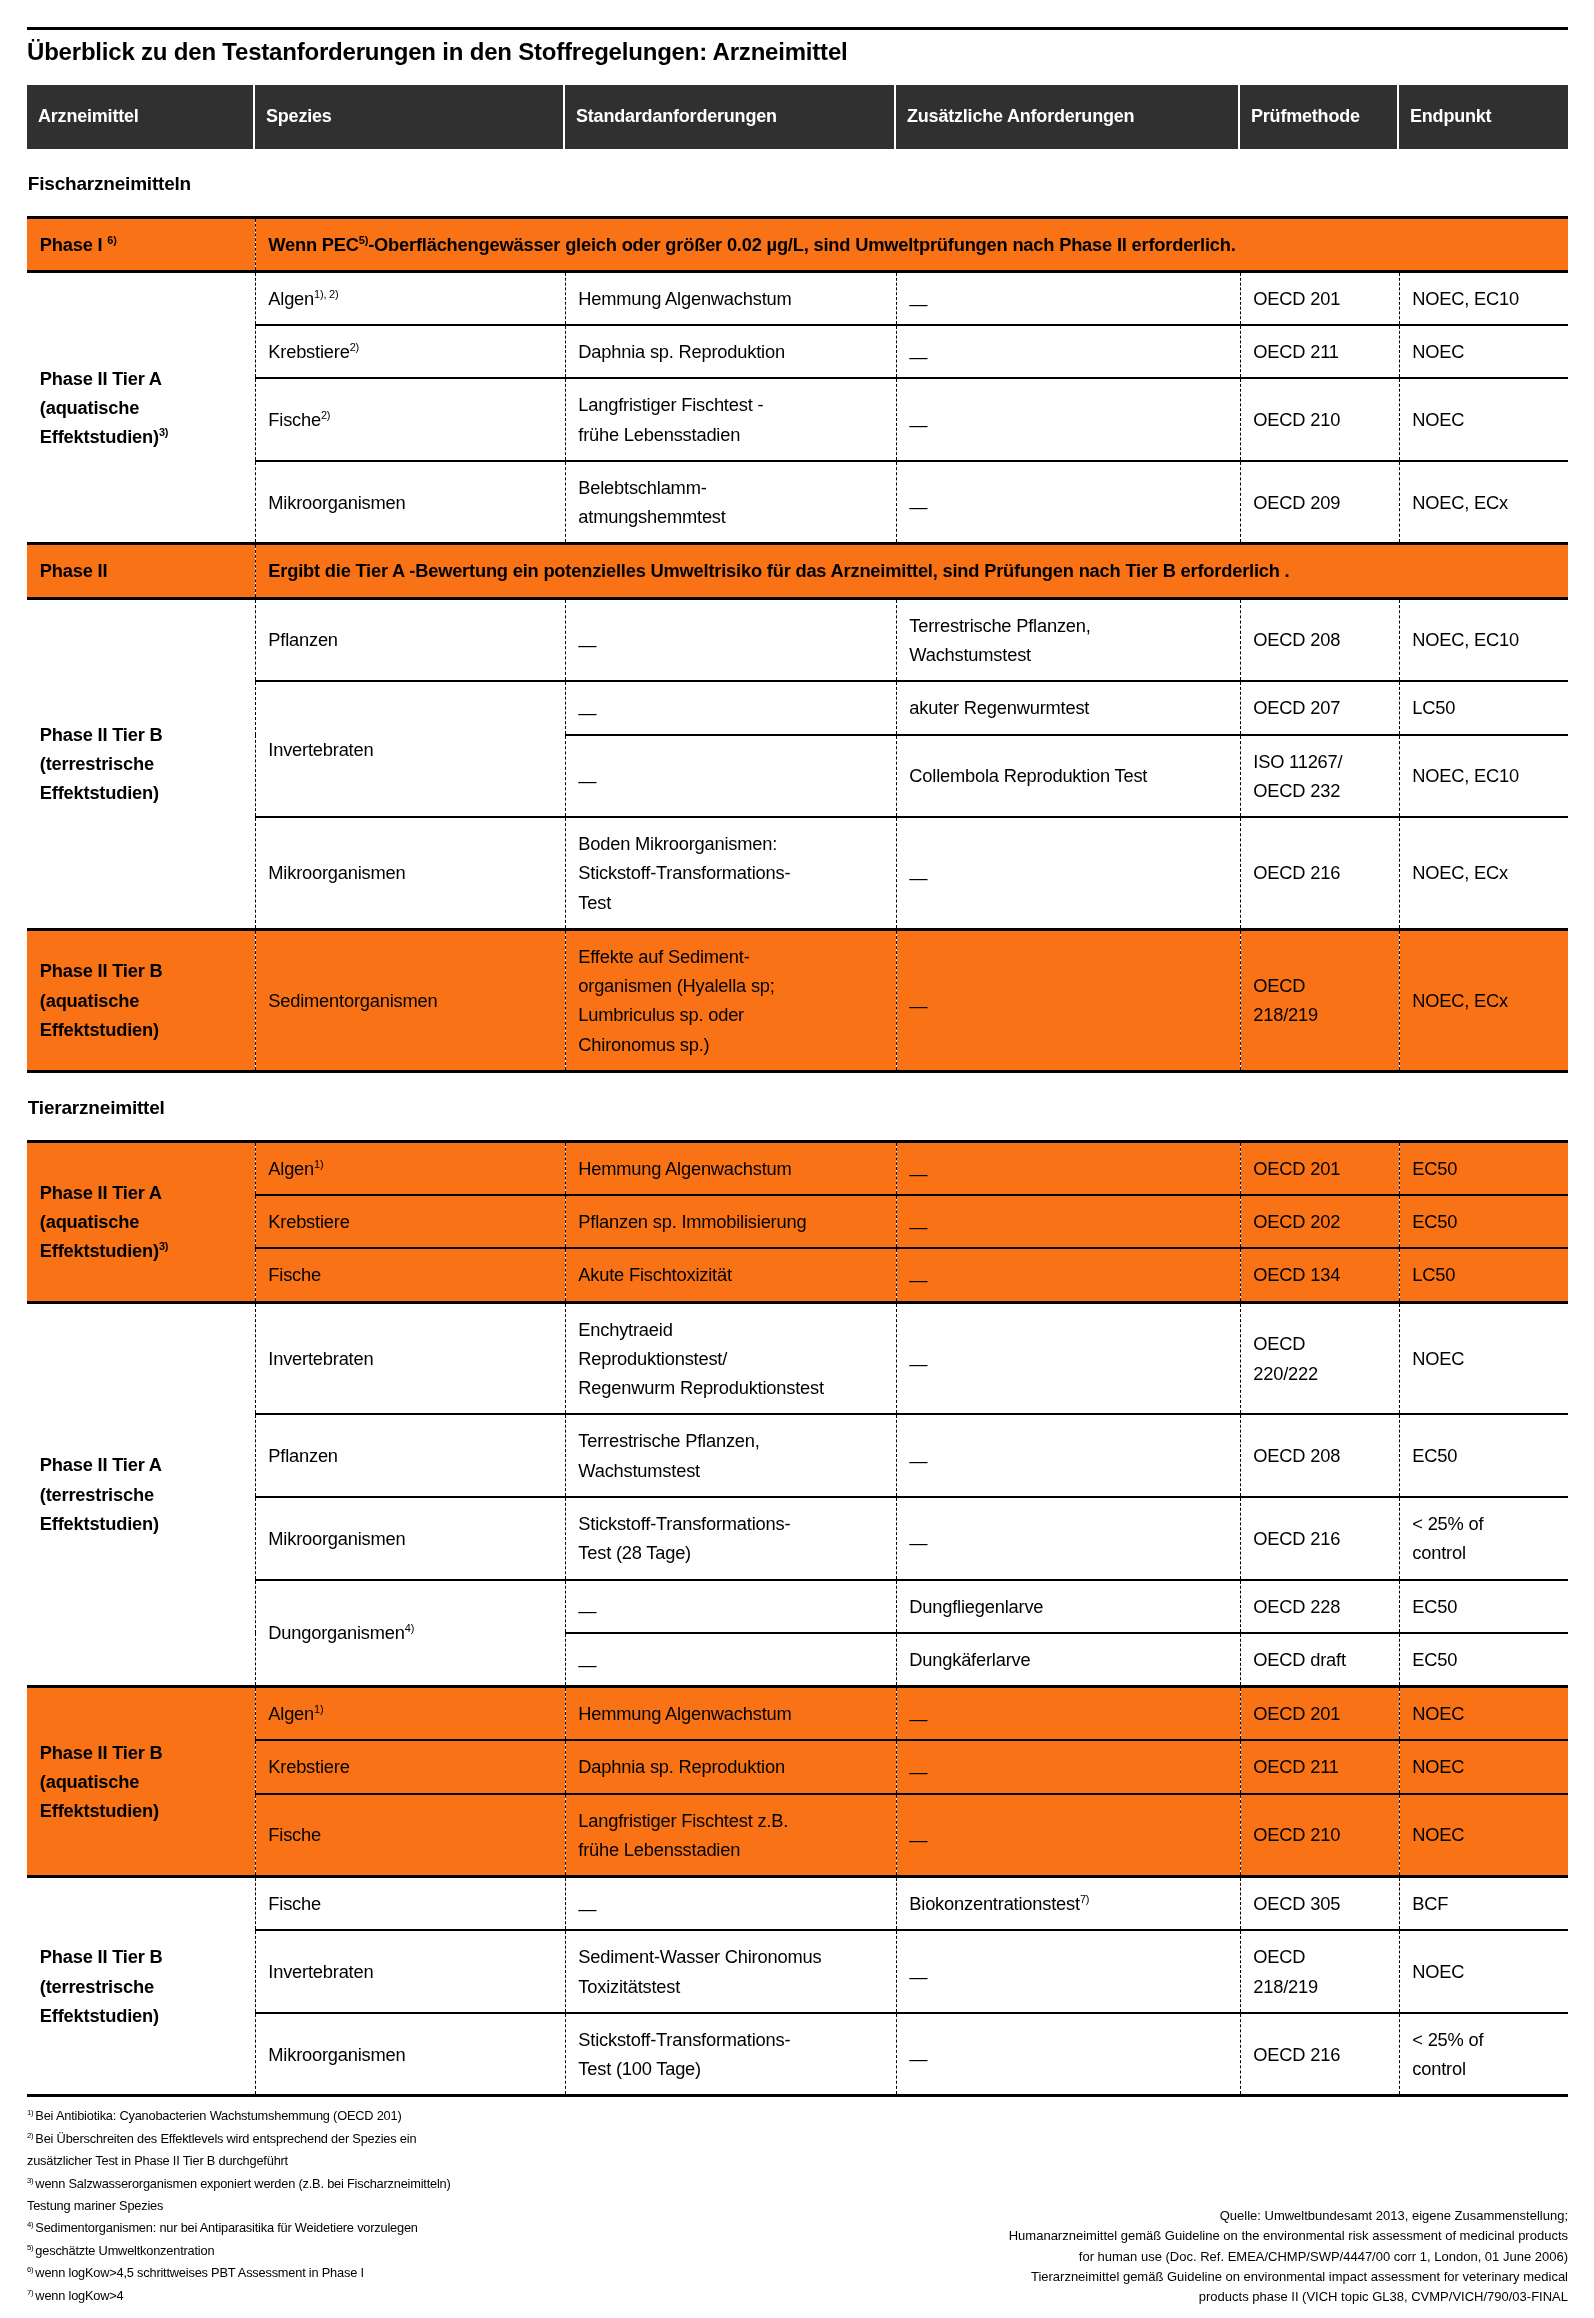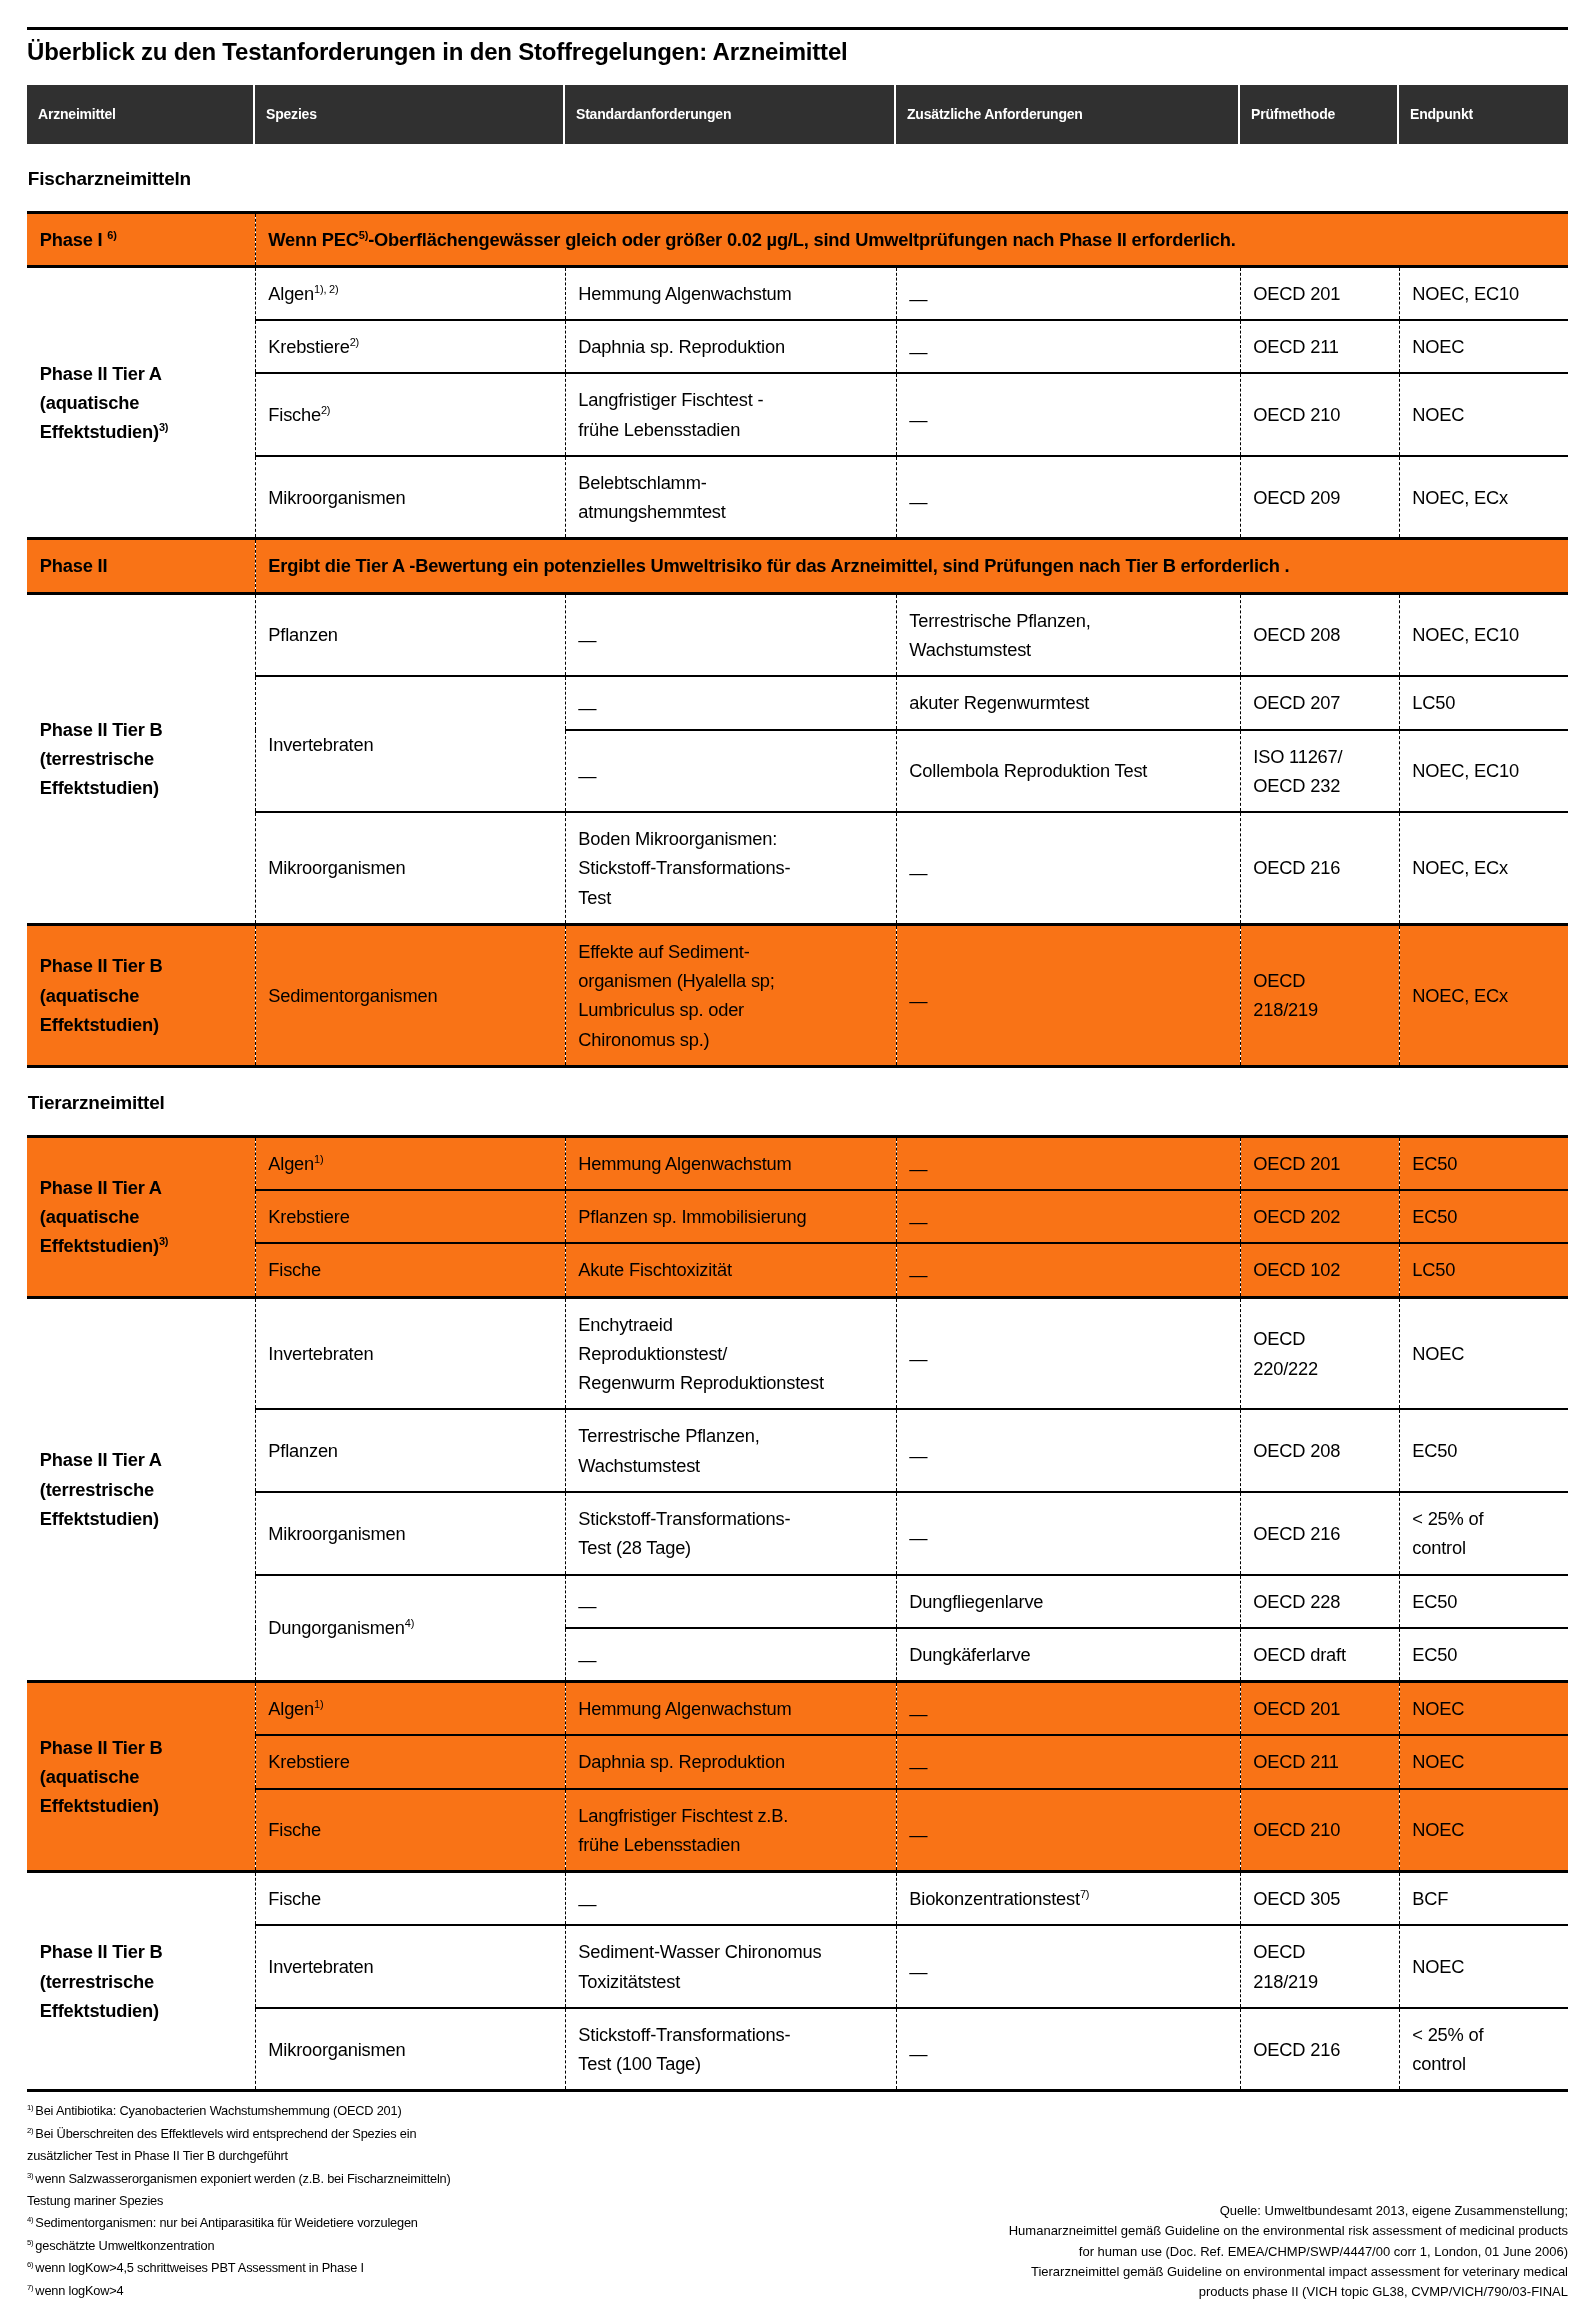--- a/index.html
+++ b/index.html
@@ -23,21 +23,21 @@
   
   table.head-table {
     table-layout: fixed;
     width: 1541px;
     border-collapse: separate;
     border-spacing: 0;
   }
   table.head-table th {
     background: #303030;
     color: #fff;
-    font-size: 14px;
+    font-size: 18px;
     font-weight: bold;
     text-align: left;
     letter-spacing: -0.2px;
     padding: 21.5px 11px;
     border-right: 2.4px solid #ffffff;
     overflow: hidden;
   }
   table.head-table th:last-child { border-right: none; }
 
   .section-label {
@@ -245,21 +245,21 @@
             <td class="col-1 shaded"><span>Krebstiere</span></td>
             <td class="col-2 shaded">Pflanzen sp. Immobilisierung</td>
             <td class="col-3 shaded"><span class="low-dash">—</span></td>
             <td class="col-4 shaded">OECD 202</td>
             <td class="col-5 shaded">EC50</td>
           </tr>
           <tr>
             <td class="col-1 shaded"><span>Fische</span></td>
             <td class="col-2 shaded">Akute Fischtoxizität</td>
             <td class="col-3 shaded"><span class="low-dash">—</span></td>
-            <td class="col-4 shaded">OECD 102</td>
+            <td class="col-4 shaded">OECD 134</td>
             <td class="col-5 shaded">LC50</td>
           </tr>
           <tr class="group-start">
             <td class="col-0 phase-cell" rowspan="5"><span>Phase II Tier A
 (terrestrische
 Effektstudien)</span></td>
             <td class="col-1"><span>Invertebraten</span></td>
             <td class="col-2">Enchytraeid
 Reproduktionstest/
 Regenwurm Reproduktionstest</td>

